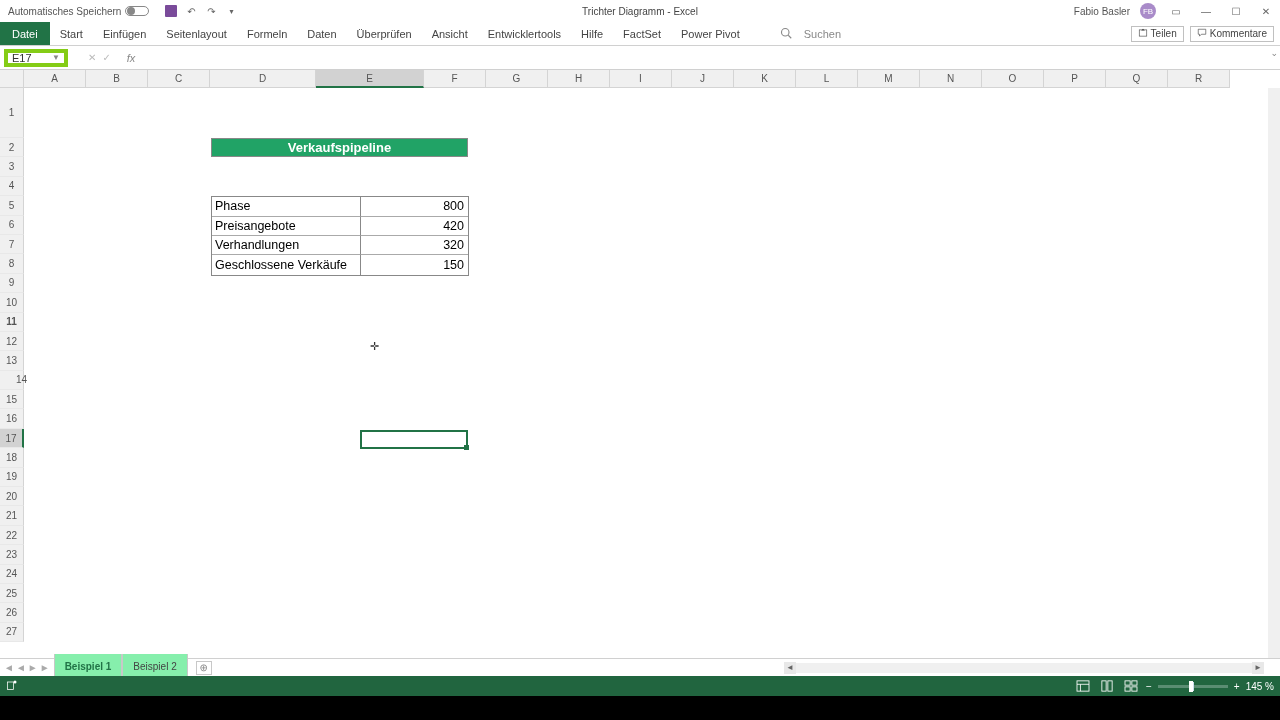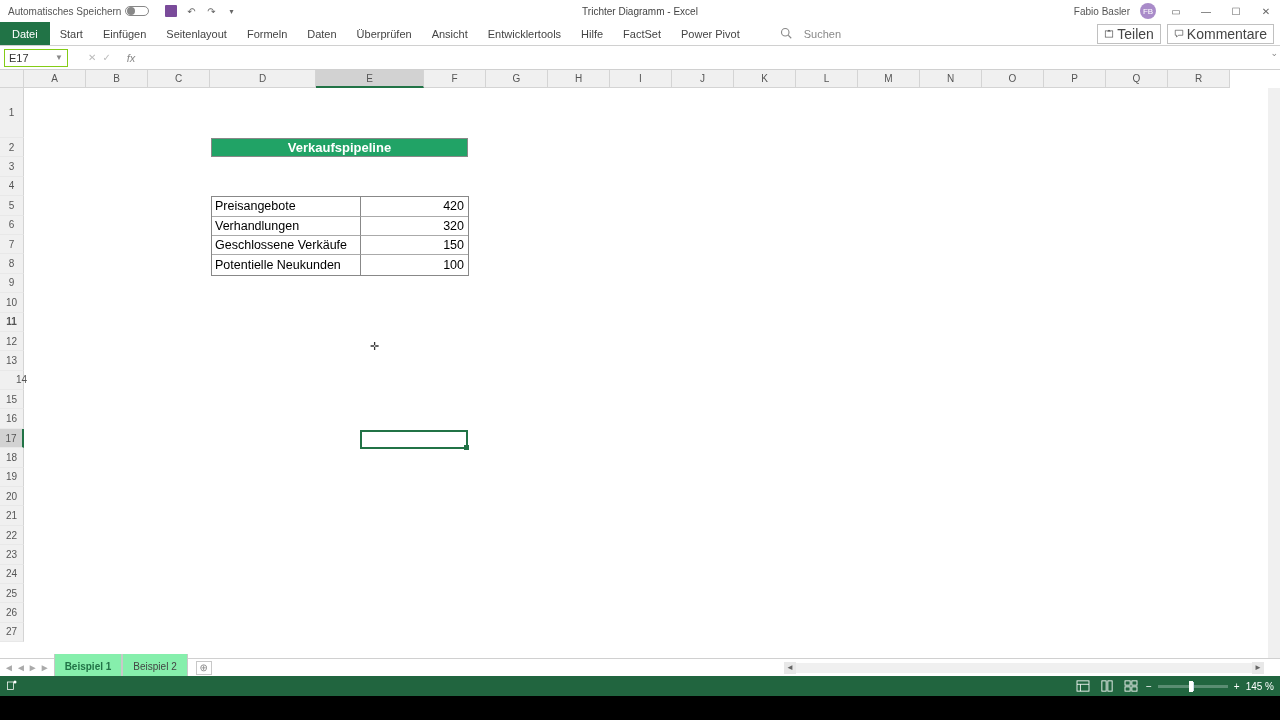--- a/index.html
+++ b/index.html
@@ -19,25 +19,25 @@
 .titlebar .right { position: absolute; right: 4px; display: flex; align-items: center; gap: 10px; }
 .avatar { width: 16px; height: 16px; border-radius: 50%; background: #a98bc9; color: #fff; font-size: 8px; display: flex; align-items: center; justify-content: center; }
 .winbtn { width: 20px; height: 16px; display: flex; align-items: center; justify-content: center; color: #666; font-size: 10px; }
 
 
 .ribbon { height: 24px; background: #fff; border-bottom: 1px solid #d0d0d0; display: flex; align-items: center; font-size: 11px; position: relative; }
 .ribbon .tab { padding: 0 10px; height: 100%; display: flex; align-items: center; color: #444; cursor: pointer; }
 .ribbon .tab.file { background: #217346; color: #fff; padding: 0 12px; }
 .ribbon .search { display: flex; align-items: center; gap: 12px; margin-left: 30px; color: #888; }
 .ribbon .right { position: absolute; right: 6px; display: flex; gap: 6px; }
-.rbtn { border: 1px solid #c0c0c0; padding: 1px 6px; font-size: 14px; color: #444; display: flex; align-items: center; gap: 3px; }
+.rbtn { border: 1px solid #c0c0c0; padding: 1px 6px; font-size: 10px; color: #444; display: flex; align-items: center; gap: 3px; }
 
 
 .formulabar { height: 24px; border-bottom: 1px solid #d0d0d0; display: flex; align-items: center; font-size: 11px; }
-.namebox { width: 64px; height: 18px; border: 1px solid #84cc16; margin-left: 4px; padding: 0 4px; display: flex; align-items: center; justify-content: space-between; color: #333; }
+.namebox { width: 64px; height: 18px; border: 4px solid #84cc16; margin-left: 4px; padding: 0 4px; display: flex; align-items: center; justify-content: space-between; color: #333; }
 .namebox .dd { font-size: 8px; color: #888; }
 .fb-icons { display: flex; gap: 6px; margin-left: 20px; color: #bbb; font-size: 10px; }
 .fx { font-style: italic; color: #888; margin-left: 16px; }
 .fb-input { flex: 1; height: 18px; margin-left: 6px; }
 .collapse-fb { position: absolute; right: 2px; top: 48px; font-size: 9px; color: #888; }
 
 
 .gridwrap { flex: 1; position: relative; overflow: hidden; background: #fff; }
 .selectall { position: absolute; left: 0; top: 0; width: 24px; height: 18px; background: #f0f0f0; border-right: 1px solid #d4d4d4; border-bottom: 1px solid #d4d4d4; }
 .colheaders { position: absolute; left: 24px; top: 0; height: 18px; display: flex; }
@@ -222,34 +222,34 @@
         <div class="rowh" style="height: 19.4px;">27</div>
       </div>
     <div class="cells" id="cells">
 
       <div class="green-header" style="left:187px; top:50px; width:257px; height:19.4px;">
         <span>Verkaufspipeline</span>
       </div>
 
       <div class="data-table" id="data-table" style="left:187px; top:108.2px;">
           <div class="drow">
+            <div class="dcell-l">Phase</div>
+            <div class="dcell-r">800</div>
+          </div>
+          <div class="drow">
             <div class="dcell-l">Preisangebote</div>
             <div class="dcell-r">420</div>
           </div>
           <div class="drow">
             <div class="dcell-l">Verhandlungen</div>
             <div class="dcell-r">320</div>
           </div>
           <div class="drow">
             <div class="dcell-l">Geschlossene Verkäufe</div>
             <div class="dcell-r">150</div>
-          </div>
-          <div class="drow">
-            <div class="dcell-l">Potentielle Neukunden</div>
-            <div class="dcell-r">100</div>
           </div>
         </div>
 
       <div class="active-cell" style="left:336px; top:342px; width:108px; height:19.4px;"></div>
 
       <div class="cursor-cross" style="left:346px; top:252px;">✛</div>
     </div>
     <div class="vscroll"></div>
   </div>
 

